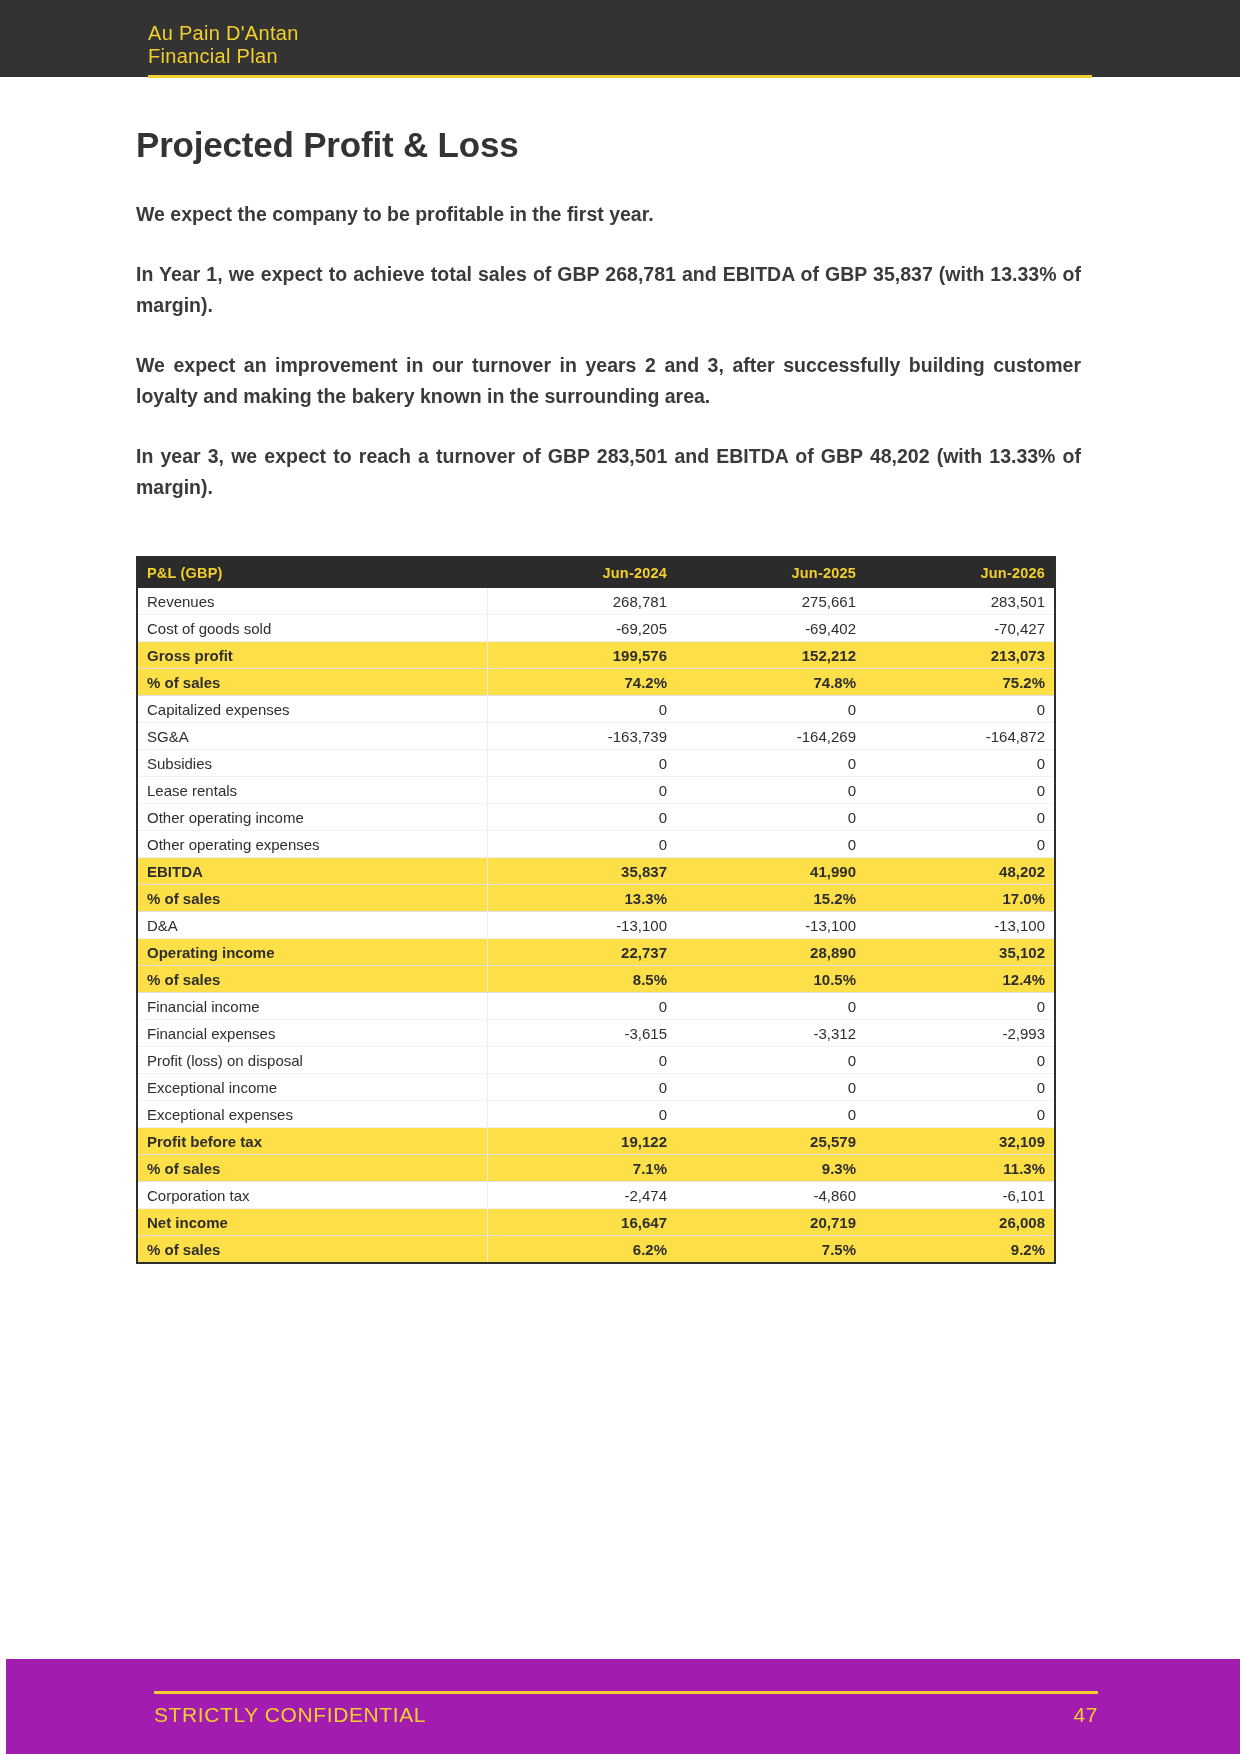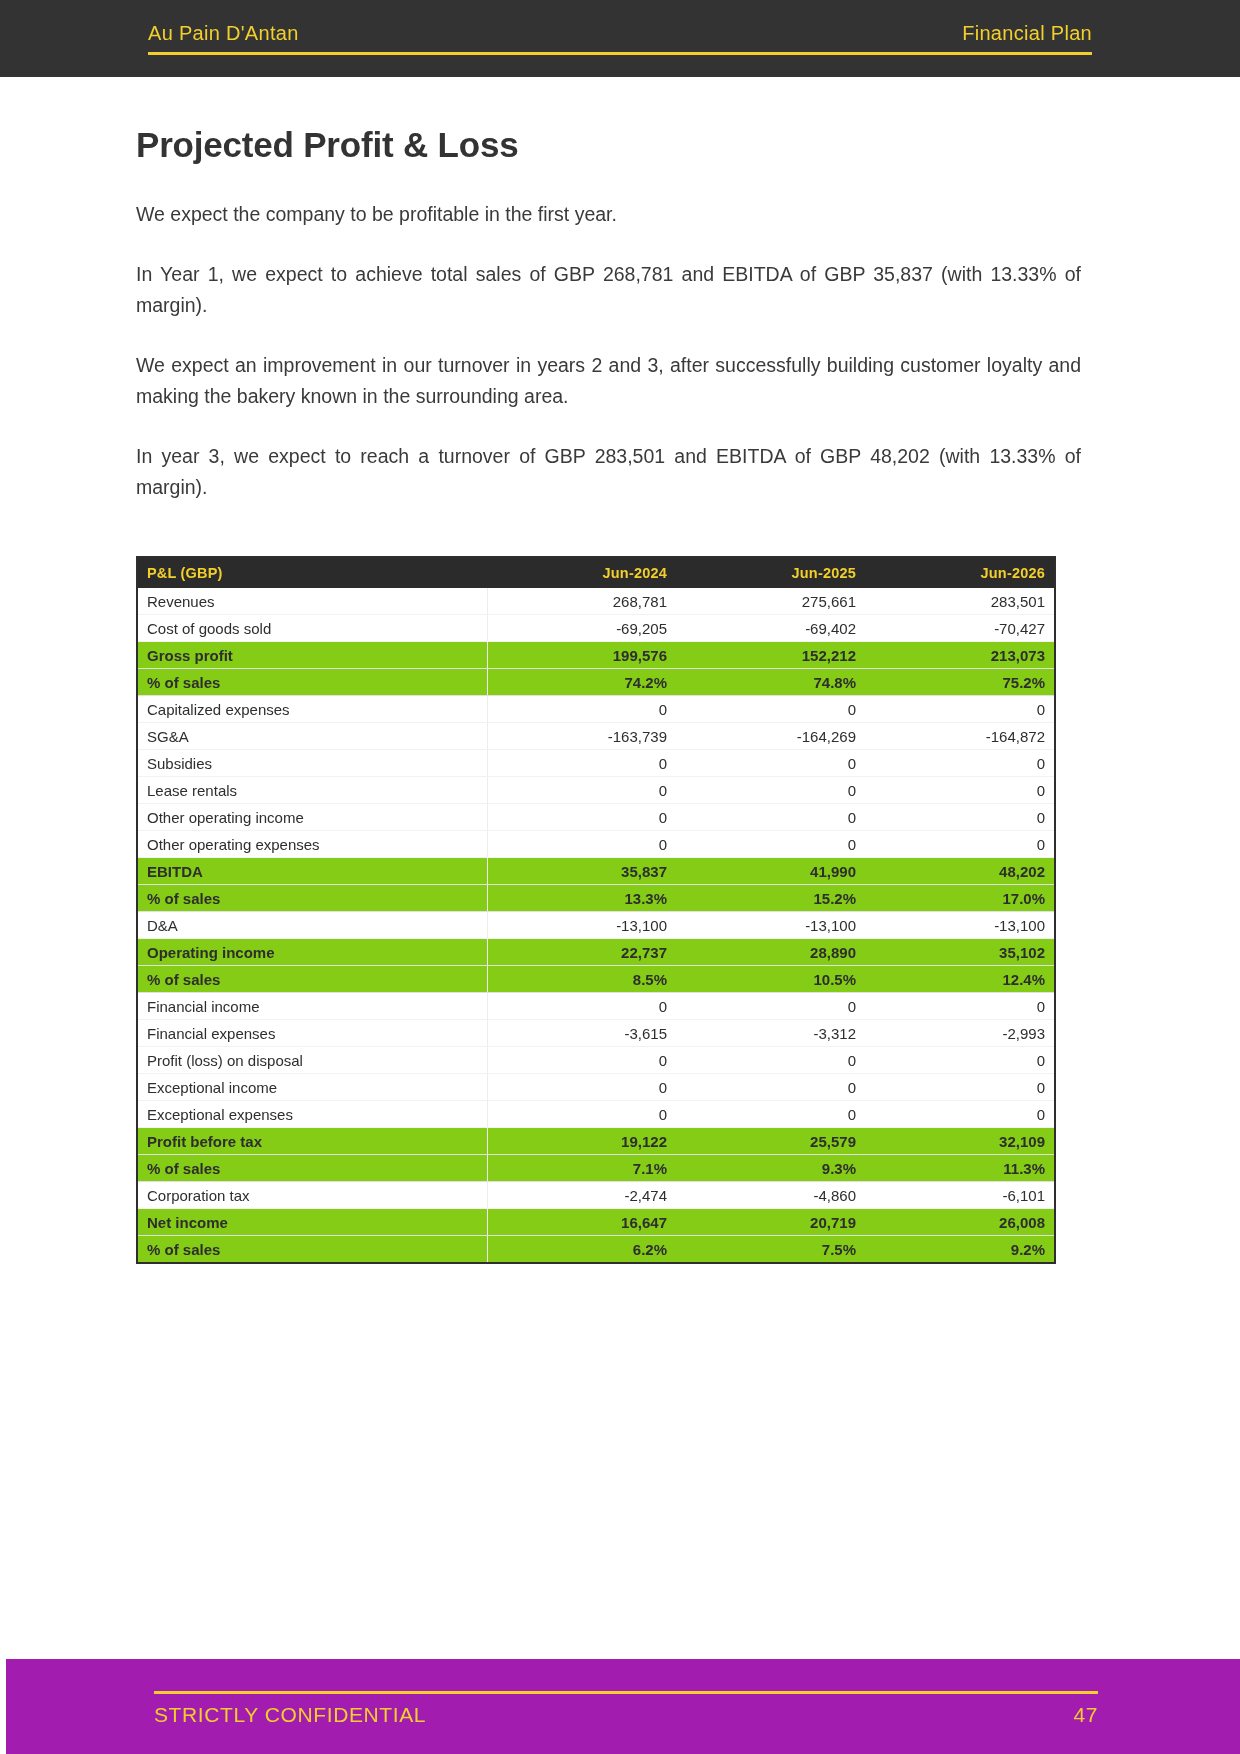--- a/index.html
+++ b/index.html
@@ -27,20 +27,21 @@
   .header-inner {
     position: absolute;
     left: 148px;
     right: 148px;
     top: 22px;
     border-bottom: 3px solid #f2cf2c;
     padding-bottom: 7px;
     display: flex;
     justify-content: space-between;
     align-items: baseline;
+    flex-direction: column;
   }
   .header-left, .header-right {
     color: #f2cf2c;
     font-size: 20px;
     letter-spacing: 0.3px;
     white-space: nowrap;
   }
 
   
   .footer-band {
@@ -82,20 +83,21 @@
     color: #333333;
     margin: 48px 0 0 0;
     letter-spacing: -0.2px;
   }
   p.para {
     font-size: 19.5px;
     line-height: 1.62;
     color: #3a3a3a;
     margin: 28px 0 0 0;
     text-align: justify;
+    font-weight: bold;
   }
   p.para.first { margin-top: 34px; }
 
   
   .table-wrap {
     margin-top: 52px;
     border: 2px solid #2e2e2e;
     width: 920px;
     box-sizing: border-box;
   }
@@ -115,21 +117,21 @@
     color: #f2cf2c;
     font-weight: bold;
     font-size: 14.5px;
     height: 30px;
     letter-spacing: 0.2px;
   }
   .col-label { width: 340px; text-align: left; padding-left: 9px !important; }
   .col-num   { text-align: right; padding-right: 9px !important; }
 
   table.pl tbody tr td { color: #2e2e2e; }
-  table.pl tbody tr.shaded td { background: #84cc16; font-weight: bold; }
+  table.pl tbody tr.shaded td { background: #fde047; font-weight: bold; }
   table.pl tbody tr.plain td { background: #ffffff; }
   table.pl tbody tr td.col-label { padding-left: 9px; }
   table.pl tbody tr td.col-num { padding-right: 9px; }
   
   table.pl tbody tr td { border-bottom: 1px solid #f2f2f2; }
   table.pl tbody tr.shaded td { border-bottom: 1px solid #e0e0e0; }
   table.pl tbody tr:last-child td { border-bottom: none; }
   
   table.pl tbody tr td.col-label { border-right: 1px solid #ededed; }
 </style>

